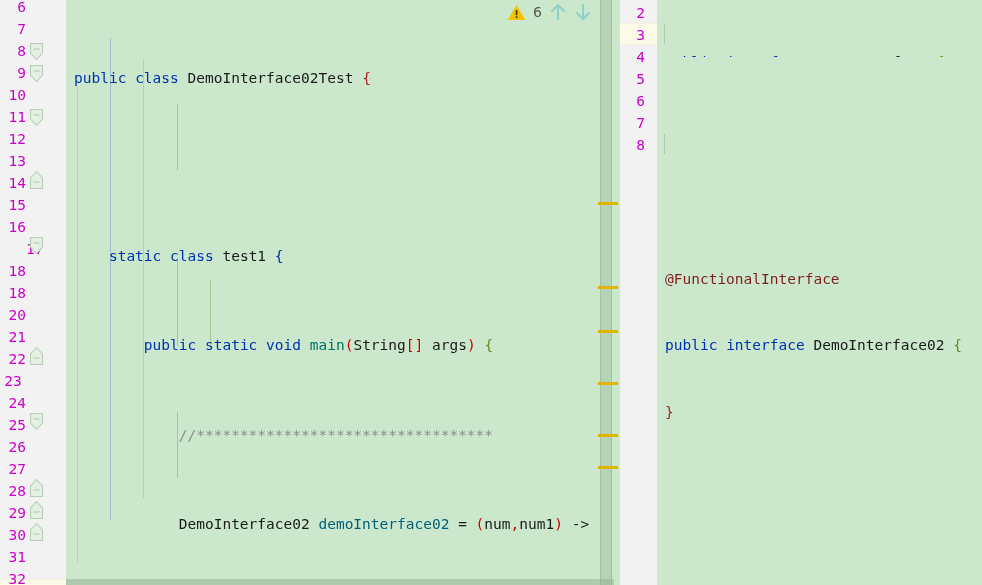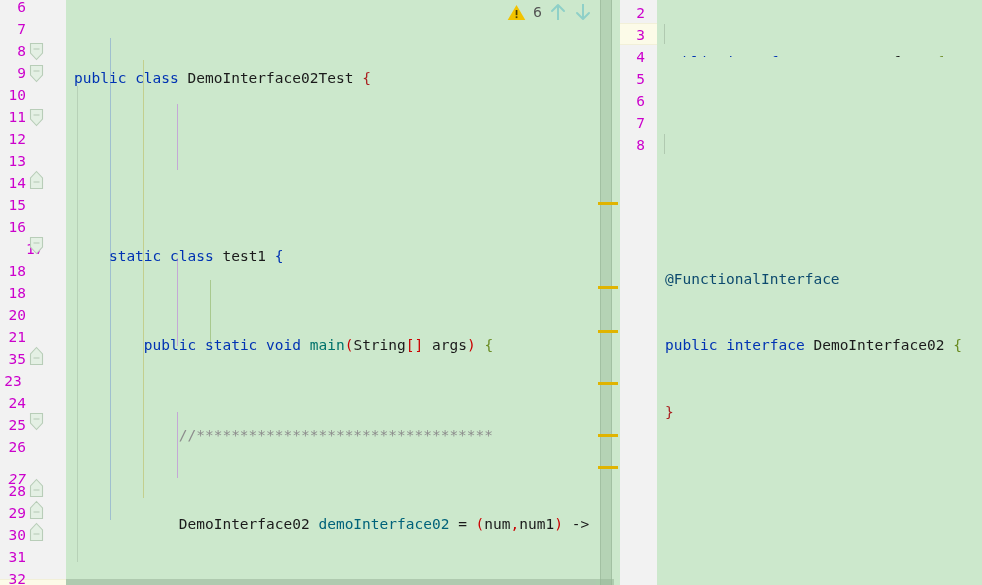--- a/index.html
+++ b/index.html
@@ -103,21 +103,21 @@
 
   
   .kw   { color: #0033b3; }            
   .pln  { color: #1a1a1a; }            
   .mth  { color: #00726b; }            
   .par  { color: #cc0000; }            
   .brcg { color: #6b8c23; }            
   .brcb { color: #0033b3; }            
   .brcr { color: #aa2222; }            
   .cmt  { color: #8c8c8c; }            
-  .ann  { color: #0c4a6e; }            
+  .ann  { color: #7f1d1d; }            
   .fld  { color: #00627a; }            
   .hl   { background: #faeec8; }       
   .arrw { color: #1a1a1a; }
 
   
   .markertrack {
     position: absolute;
     top: 0; right: 0;
     width: 24px; height: 100%;
     background: #cce8cc;
@@ -212,26 +212,26 @@
         <span class="lnum" style="top:128px;">12</span>
         <span class="lnum" style="top:150px;">13</span>
         <span class="lnum" style="top:172px;">14</span>
         <span class="lnum" style="top:194px;">15</span>
         <span class="lnum" style="top:216px;">16</span>
         <span class="lnum" style="top:238px;padding-left:48px;">17</span>
         <span class="lnum" style="top:260px;">18</span>
         <span class="lnum" style="top:282px;">18</span>
         <span class="lnum" style="top:304px;">20</span>
         <span class="lnum" style="top:326px;">21</span>
-        <span class="lnum" style="top:348px;">35</span>
+        <span class="lnum" style="top:348px;">22</span>
         <span class="lnum" style="top:370px;text-align:center;">23</span>
         <span class="lnum" style="top:392px;">24</span>
         <span class="lnum" style="top:414px;">25</span>
         <span class="lnum" style="top:436px;">26</span>
-        <span class="lnum" style="top:468px;font-style:italic;">27</span>
+        <span class="lnum" style="top:458px;">27</span>
         <span class="lnum" style="top:480px;">28</span>
         <span class="lnum" style="top:502px;">29</span>
         <span class="lnum" style="top:524px;">30</span>
         <span class="lnum" style="top:546px;">31</span>
         <span class="lnum" style="top:568px;">32</span>
       </div>
 
       <div class="fold" style="top:42px;">
         <svg width="15" height="20" viewBox="0 0 15 20">
             <path d="M1.5 1.5 H13.5 V11 L7.5 17.5 L1.5 11 Z" fill="#e4f0e4" stroke="#b8cdb8" stroke-width="1.1"></path>

